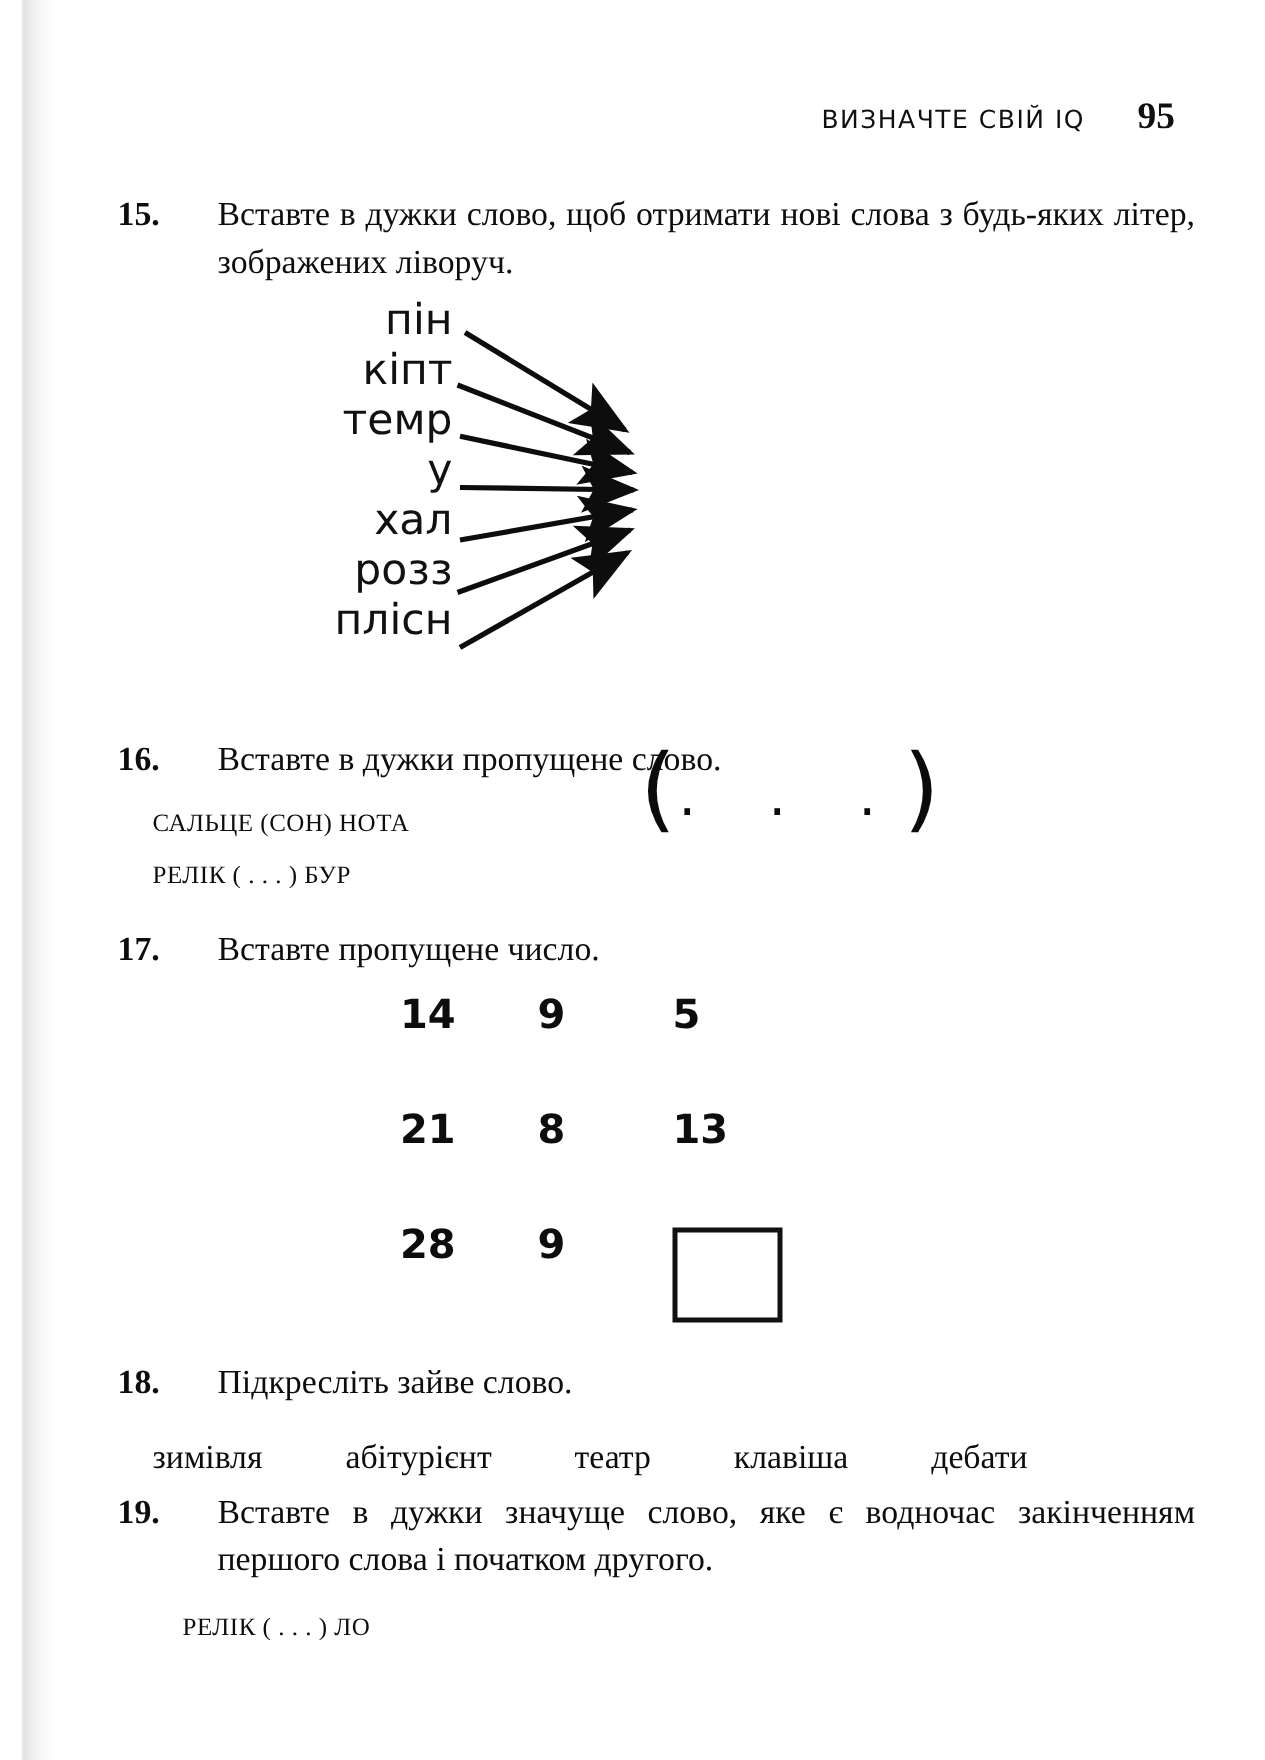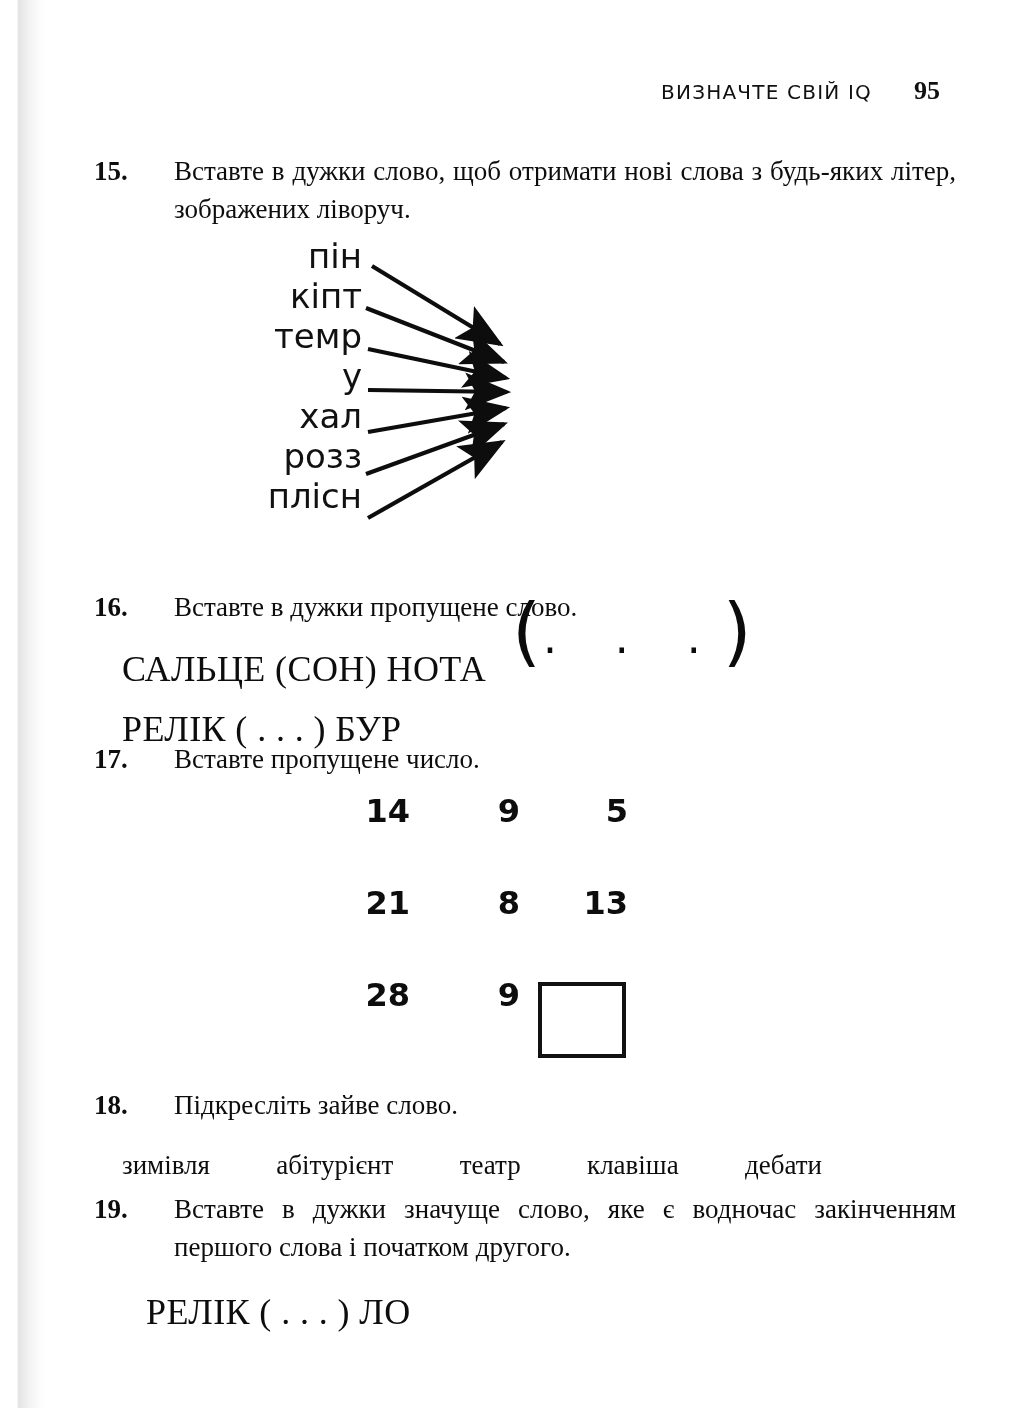--- a/index.html
+++ b/index.html
@@ -49,21 +49,21 @@
   .header-title {
     font-family: "DejaVu Sans", "Liberation Sans", sans-serif;
     font-size: 20px;
     letter-spacing: 1.2px;
     color: #101010;
     white-space: nowrap;
   }
   .header-page {
     font-family: "Liberation Serif", serif;
     font-weight: bold;
-    font-size: 26px;
+    font-size: 30px;
     color: #101010;
   }
 
   
   .q {
     position: absolute;
     left: 0;
     width: 1012px;
   }
   .q-head {
@@ -83,21 +83,21 @@
     font-size: 27px;
     line-height: 1.42;
     text-align: justify;
     text-justify: inter-word;
     margin-left: 28px;
   }
   .q-text.nojust { text-align: left; }
 
   .sub-line {
     padding-left: 122px;
-    font-size: 36px;
+    font-size: 20px;
     letter-spacing: 0.4px;
     margin-top: 14px;
   }
 
   
   .diagram15 {
     position: absolute;
     left: 0;
     top: 236px;
     width: 1012px;
@@ -148,21 +148,21 @@
     font-weight: bold;
     font-size: 32px;
     color: #0d0d0d;
   }
   .numrow {
     position: relative;
     height: 92px;
   }
   .numcell {
     position: absolute;
-    text-align: right;
+    text-align: left;
     width: 90px;
   }
   .c0 { left: 320px; }
   .c1 { left: 430px; }
   .c2 { left: 538px; }
   .answer-box {
     position: absolute;
     left: 538px;
     top: 6px;
     width: 88px;

